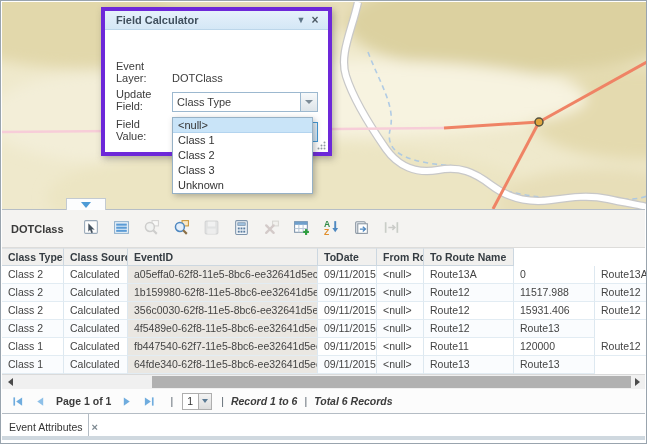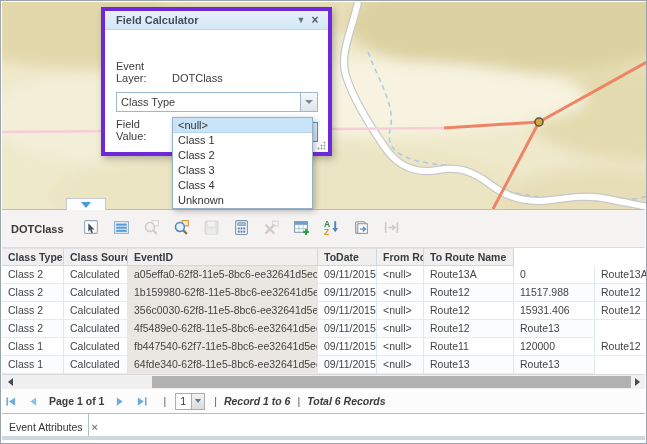--- a/index.html
+++ b/index.html
@@ -66,21 +66,21 @@
 
   
   .hscroll { position:relative; height:15px; background:#f0f0f0; border-top:1px solid #dadada; }
   .hs-btn { position:absolute; top:0; bottom:0; width:16px; display:flex; align-items:center; justify-content:center; }
   .hs-left { left:0; } .hs-right { right:0; }
   .hs-tri-l { width:0; height:0; border-top:4px solid transparent; border-bottom:4px solid transparent; border-right:5px solid #4b4b4b; }
   .hs-tri-r { width:0; height:0; border-top:4px solid transparent; border-bottom:4px solid transparent; border-left:5px solid #4b4b4b; }
   .hs-thumb { position:absolute; left:150px; width:479px; top:1px; bottom:1px; background:#b1b1b1; }
 
   
-  .pager { height:24px; display:flex; align-items:center; padding-left:1px; font-size:10.5px; color:#333; background:#fcfcfc; }
+  .pager { height:24px; display:flex; align-items:center; padding-left:8px; font-size:10.5px; color:#333; background:#fcfcfc; }
   .pg-ico { width:16px; height:14px; display:inline-flex; align-items:center; justify-content:center; margin-right:6px; }
   .pg-ico svg { width:12px; height:11px; }
   .pg-text { margin:0 8px 0 2px; font-weight:bold; color:#3b3b3b; }
   .pg-sep { color:#55606a; margin:0 7px; }
   .pg-select { position:relative; width:30px; height:17px; border:1px solid #aeaeae; background:#fff; margin:0 2px; }
   .pg-select .v { position:absolute; left:4px; top:0; line-height:15px; font-size:10.5px; color:#333; }
   .pg-select .b { position:absolute; right:0; top:0; bottom:0; width:13px; background:linear-gradient(#f3f3f3,#dcdcdc);
     border-left:1px solid #aeaeae; display:flex; align-items:center; justify-content:center; }
   .pg-select .b .tri { width:0; height:0; border-left:3px solid transparent; border-right:3px solid transparent; border-top:4px solid #5a7a94; }
   .pg-label { color:#3b3b3b; font-weight:bold;font-style:italic; }
@@ -139,20 +139,21 @@
       <span class="dlg-min">▼</span>
       <span class="dlg-close">×</span>
     </div>
 
     <div class="dlg-row row-layer">
       <span class="lbl">Event Layer:</span>
       <span>DOTClass</span>
     </div>
 
     <div class="dlg-row row-update">
+      <span class="lbl">Update Field:</span>
       <div class="combo">
         <span class="val">Class Type</span>
         <span class="btn">
             <span class="tri"></span>
           </span>
       </div>
     </div>
 
     <div class="dlg-row row-value">
       <span class="lbl">Field Value:</span>
@@ -174,21 +175,20 @@
           <circle cx="1.5" cy="7.5" r="1"></circle>
       </g>
     </svg>
   </div>
 
   <div class="dd-list">
       <div class="dd-item sel">&lt;null&gt;</div>
       <div class="dd-item">Class 1</div>
       <div class="dd-item">Class 2</div>
       <div class="dd-item">Class 3</div>
-      <div class="dd-item">Class 4</div>
       <div class="dd-item">Unknown</div>
     </div>
 
   <div class="panel">
 
     <div class="toolbar">
       <span class="layer-name">DOTClass</span>
       <span id="toolbar-icons"><span class="tbi">
             <svg viewBox="0 0 16 16">
               <rect x="1.5" y="1.5" width="12" height="12" rx="1" fill="#fdfdfd" stroke="#98a8b8"></rect>

